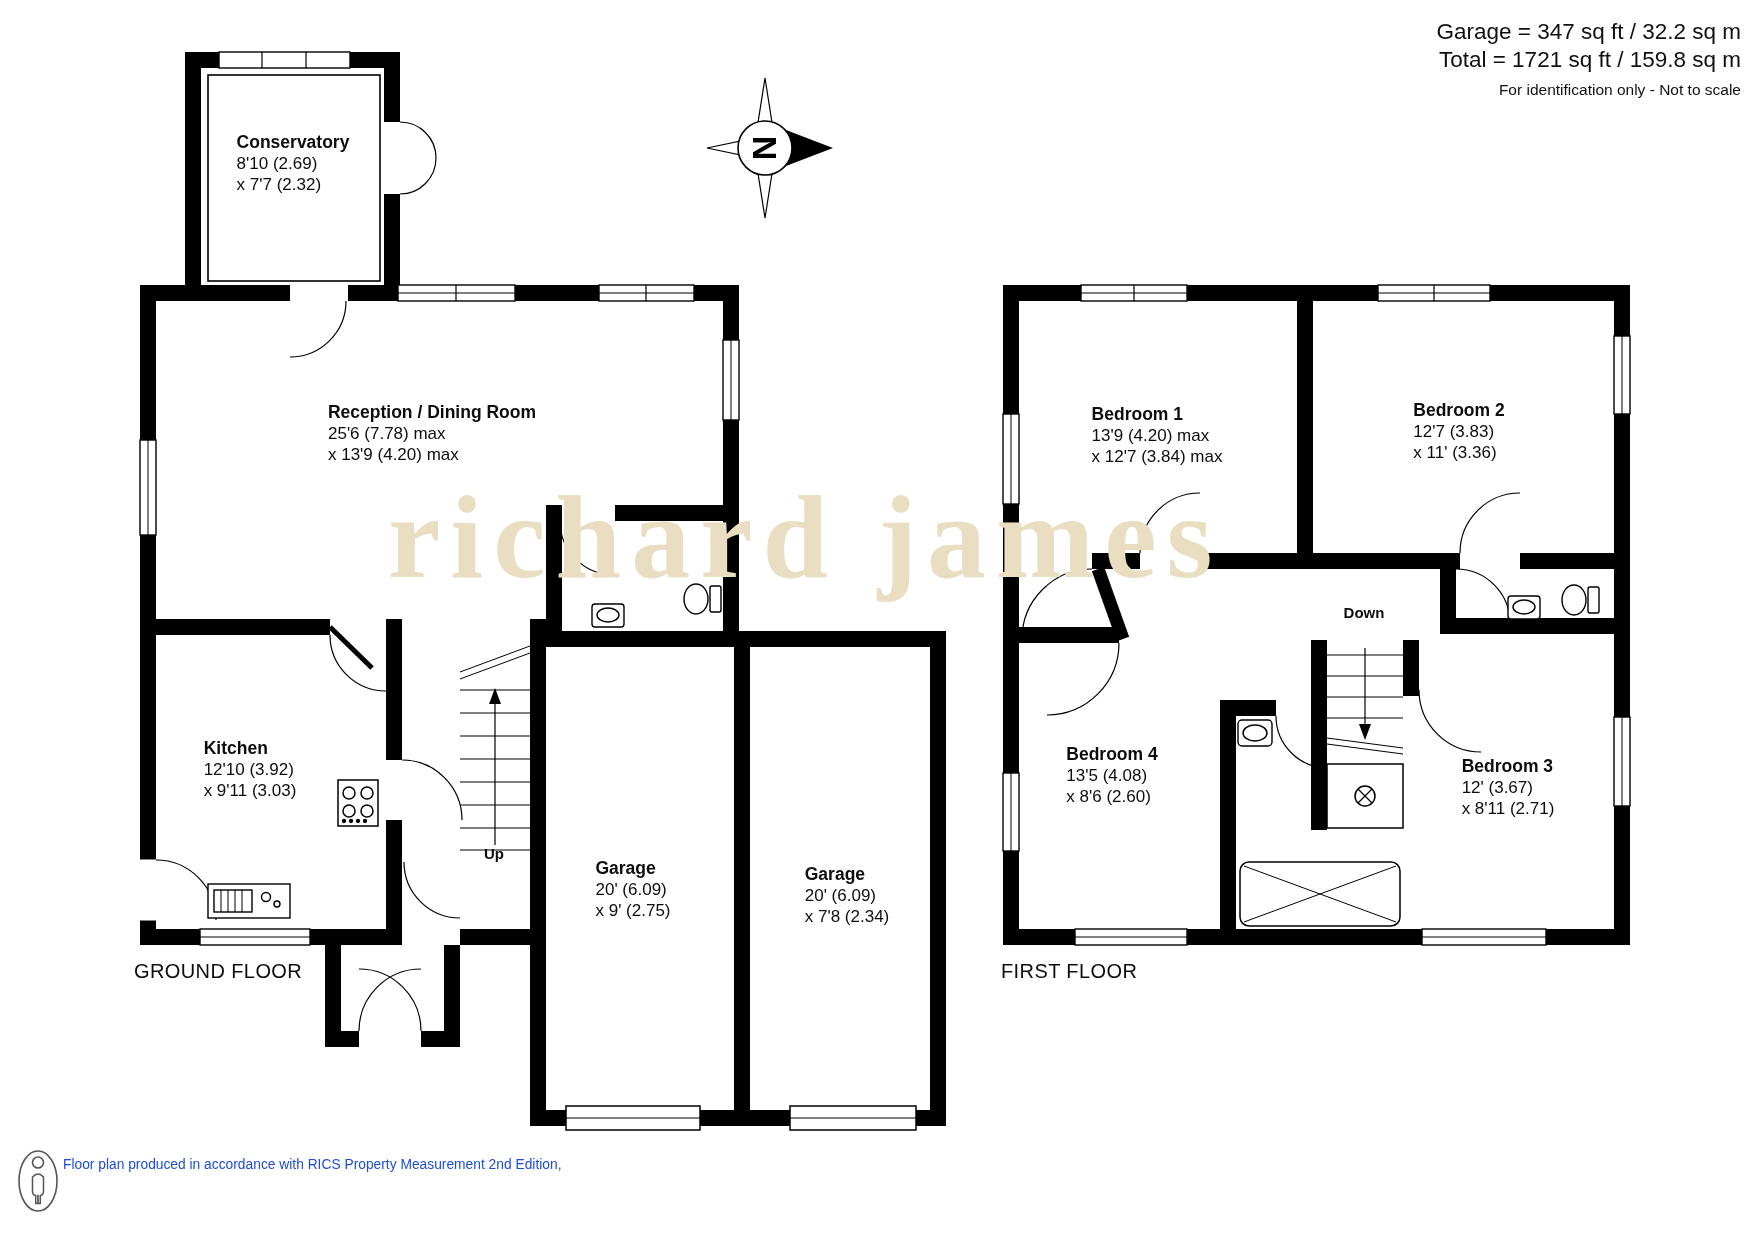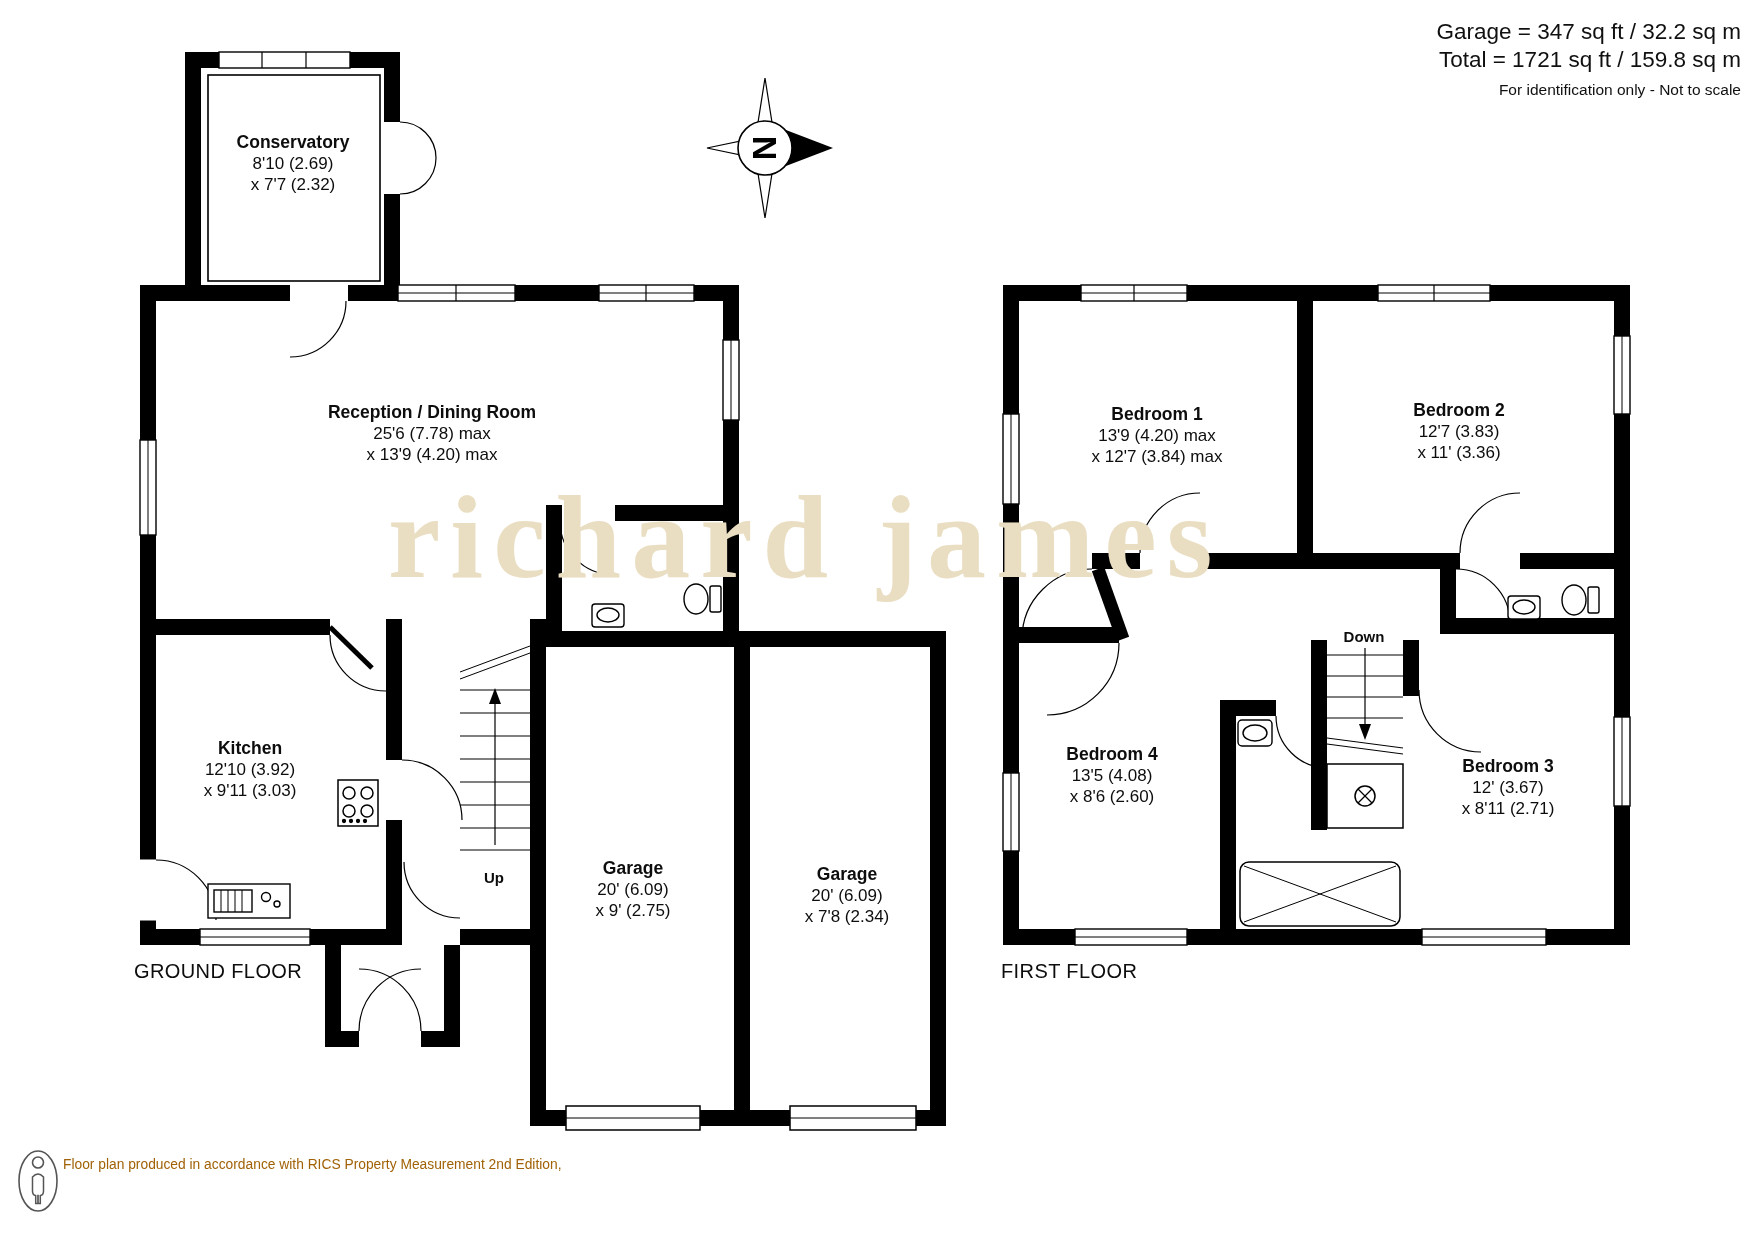--- a/index.html
+++ b/index.html
@@ -2,32 +2,32 @@
 <html><head>
 <meta charset="utf-8">
 <style>
   html,body{margin:0;padding:0;}
   body{width:1755px;height:1241px;position:relative;background:#fff;overflow:hidden;
        font-family:"Liberation Sans", sans-serif;color:#000;}
   #plan-svg{position:absolute;left:0;top:0;z-index:1;}
   #watermark{position:absolute;left:388px;top:470px;z-index:2;
        font-family:"Liberation Serif", serif;font-size:118px;font-weight:700;
        color:#eadec2;letter-spacing:10px;white-space:nowrap;}
-  .room-label{position:absolute;z-index:3;text-align:center;transform:translateX(-50%);
+  .room-label{position:absolute;z-index:3;transform:translateX(-50%);
        font-size:17px;line-height:21px;color:#0d0d0d;white-space:nowrap;}
   .room-label .rname{font-weight:bold;font-size:17.5px;}
   .stair-label{position:absolute;z-index:3;transform:translateX(-50%);
-       font-weight:bold;font-size:15px;color:#0d0d0d;margin-top:24px;}
+       font-weight:bold;font-size:15px;color:#0d0d0d;}
   .floor-label{position:absolute;z-index:3;font-weight:normal;font-size:20px;
        letter-spacing:.4px;color:#0d0d0d;}
   #header-block{position:absolute;top:18px;right:14px;z-index:3;text-align:right;
        font-size:22.5px;line-height:27.5px;color:#101010;}
   #header-block .small{font-size:15.5px;margin-top:3px;}
   #footer{position:absolute;left:63px;top:1156px;z-index:3;font-size:13.8px;
-       line-height:17.8px;color:#a16207;}
+       line-height:17.8px;color:#1d4ed8;}
   #footer div{white-space:pre;}
   #person-logo{position:absolute;left:17px;top:1149px;z-index:3;}
 </style>
 </head>
 <body>
 
 <svg id="plan-svg" width="1755" height="1241" viewBox="0 0 1755 1241">
 
   <g>
 

